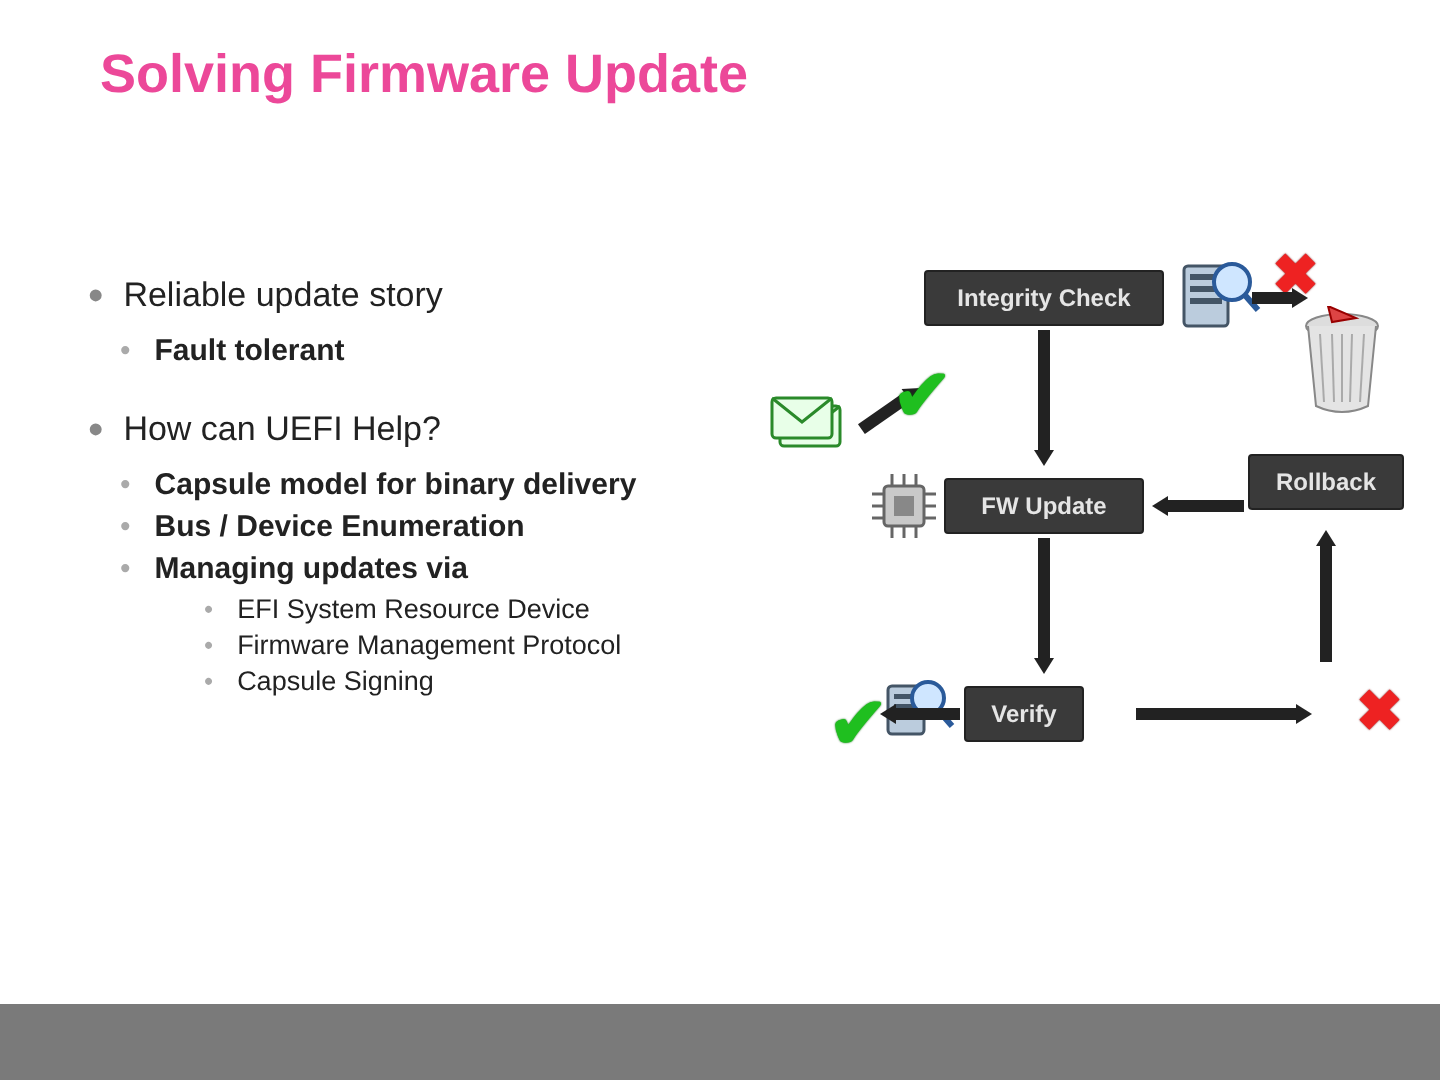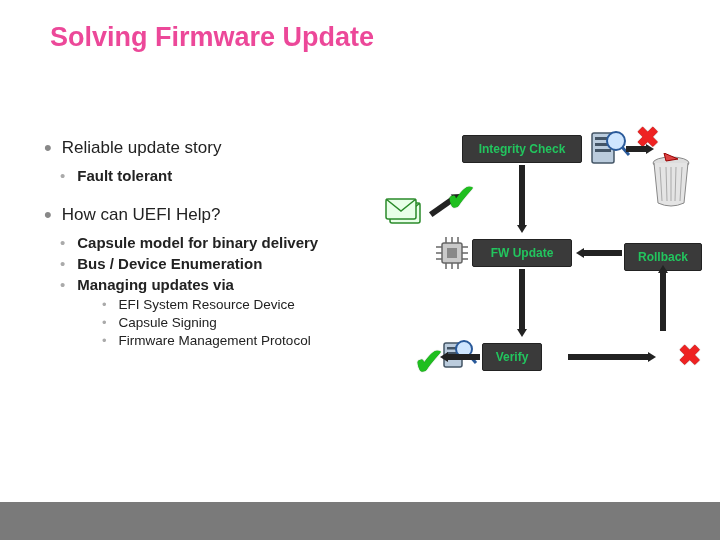--- a/index.html
+++ b/index.html
@@ -9,21 +9,21 @@
   .content { position: absolute; left: 44px; top: 135px; width: 360px; font-size: 16px; color: #222; }
   .l1 { margin-left: 0; margin-bottom: 6px; font-size: 17px; }
   .l1 .dot { color: #888; font-size: 22px; vertical-align: -2px; margin-right: 10px; }
   .l2 { margin-left: 16px; margin-bottom: 4px; font-size: 15px; font-weight: bold; }
   .l2 .dot { color: #aaa; font-size: 15px; vertical-align: 0; margin-right: 12px; font-weight: normal;}
   .l3 { margin-left: 58px; margin-bottom: 3px; font-size: 13.5px; font-weight: normal; }
   .l3 .dot { color: #aaa; font-size: 13px; vertical-align: 0; margin-right: 12px; }
   .gap { height: 14px; }
 
   .diagram { position: absolute; left: 392px; top: 135px; width: 320px; height: 310px; }
-  .box { position: absolute; background: #3a3a3a; color: #22c55e; font-size: 12px; font-weight: bold; display: flex; align-items: center; justify-content: center; border-radius: 2px; border: 1px solid #222; }
+  .box { position: absolute; background: #3a3a3a; color: #e5e5e5; font-size: 12px; font-weight: bold; display: flex; align-items: center; justify-content: center; border-radius: 2px; border: 1px solid #222; }
   .icon-img { position: absolute; }
 
   .arrow { position: absolute; }
   .arrow.down::after { content:""; position:absolute; left:3px; bottom:-6px; width:0;height:0;border-left:5px solid transparent;border-right:5px solid transparent;border-top:8px solid #222; transform: translateX(-50%);}
   .arrow.down { width:6px; background:#222; }
   .arrow.right::after { content:""; position:absolute; right:-6px; top:3px; width:0;height:0;border-top:5px solid transparent;border-bottom:5px solid transparent;border-left:8px solid #222; transform: translateY(-50%);}
   .arrow.right { height:6px; background:#222; }
   .arrow.left::after { content:""; position:absolute; left:-6px; top:3px; width:0;height:0;border-top:5px solid transparent;border-bottom:5px solid transparent;border-right:8px solid #222; transform: translateY(-50%);}
   .arrow.left { height:6px; background:#222; }
   .arrow.up::after { content:""; position:absolute; left:3px; top:-6px; width:0;height:0;border-left:5px solid transparent;border-right:5px solid transparent;border-bottom:8px solid #222; transform: translateX(-50%);}
@@ -42,22 +42,22 @@
 
   <div class="content">
     <div class="l1"><span class="dot">•</span><span>Reliable update story</span></div>
     <div class="l2"><span class="dot">•</span><span>Fault tolerant</span></div>
     <div class="gap"></div>
     <div class="l1"><span class="dot">•</span><span>How can UEFI Help?</span></div>
     <div class="l2"><span class="dot">•</span><span>Capsule model for binary delivery</span></div>
     <div class="l2"><span class="dot">•</span><span>Bus / Device Enumeration</span></div>
     <div class="l2"><span class="dot">•</span><span>Managing updates via</span></div>
     <div class="l3"><span class="dot">•</span><span>EFI System Resource Device</span></div>
+    <div class="l3"><span class="dot">•</span><span>Firmware Management Protocol</span></div>
     <div class="l3"><span class="dot">•</span><span>Capsule Signing</span></div>
-    <div class="l3"><span class="dot">•</span><span>Firmware Management Protocol</span></div>
   </div>
 
   <div class="diagram">
 
     <svg class="icon-img" style="left:-8px; top:58px;" width="44" height="36" viewBox="0 0 44 36">
       <g>
         <rect x="6" y="10" width="30" height="20" rx="2" fill="#e8ffe8" stroke="#2a8a2a" stroke-width="1.5"></rect>
         <polyline points="6,10 21,22 36,10" fill="none" stroke="#2a8a2a" stroke-width="1.5"></polyline>
         <rect x="2" y="6" width="30" height="20" rx="2" fill="#e8ffe8" stroke="#2a8a2a" stroke-width="1.5"></rect>
         <polyline points="2,6 17,18 32,6" fill="none" stroke="#2a8a2a" stroke-width="1.5"></polyline>
@@ -116,21 +116,21 @@
           <line x1="24" y1="28" x2="24" y2="34"></line>
       </g>
     </svg>
 
     <div class="box" style="left:80px; top:104px; width:100px; height:28px;">
       <span>FW Update</span>
     </div>
 
     <div class="arrow left" style="left:190px; top:115px; width:40px;"></div>
 
-    <div class="box" style="left:232px; top:108px; width:78px; height:28px;">
+    <div class="box" style="left:232px; top:92px; width:78px; height:28px;">
       <span>Rollback</span>
     </div>
 
     <div class="arrow down" style="left:127px; top:134px; height:62px;"></div>
 
     <div class="arrow up" style="left:268px; top:136px; height:60px;"></div>
 
     <div class="box" style="left:90px; top:208px; width:60px; height:28px;">
       <span>Verify</span>
     </div>

